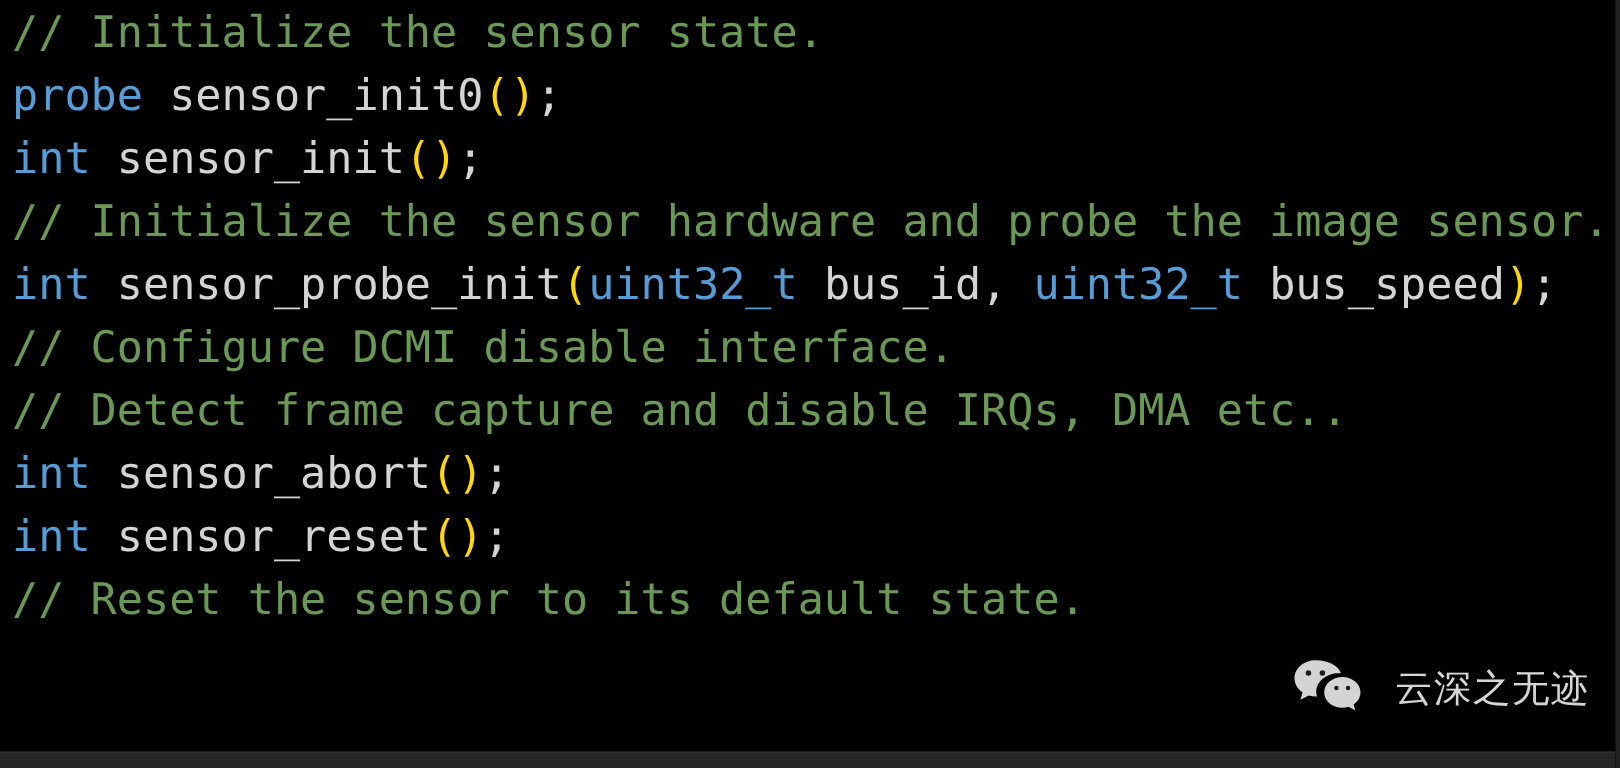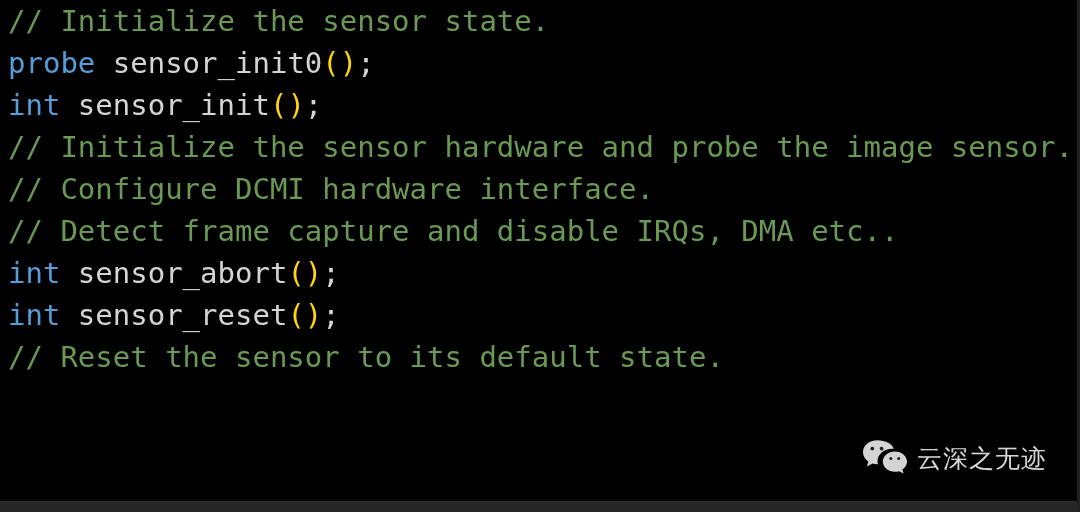--- a/index.html
+++ b/index.html
@@ -49,21 +49,21 @@
     border-top: 1px solid #2e2e2e;
   }
 
   
   #watermark {
     position: absolute;
     left: 862px;
     top: 438px;
     display: flex;
     align-items: center;
-    gap: 9px;
+    gap: 22px;
     opacity: 0.92;
   }
   #wechat-icon {
     width: 46px;
     height: 40px;
     display: block;
   }
   #watermark-text {
     color: #E8E8E8;
     font-family: "DejaVu Sans", "Liberation Sans", sans-serif;
@@ -76,21 +76,22 @@
 </head>
 <body>
 
 <div id="screenshot">
 
   <div id="code">
       <div class="line"><span class="cmt">// Initialize the sensor state.</span></div>
       <div class="line"><span class="kw">probe</span><span class="pun"> </span><span class="fn">sensor_init0</span><span class="par">(</span><span class="par">)</span><span class="pun">;</span></div>
       <div class="line"><span class="kw">int</span><span class="pun"> </span><span class="fn">sensor_init</span><span class="par">(</span><span class="par">)</span><span class="pun">;</span></div>
       <div class="line"><span class="cmt">// Initialize the sensor hardware and probe the image sensor.</span></div>
-      <div class="line"><span class="cmt">// Configure DCMI hardware interface.</span></div>
+      <div class="line"><span class="kw">int</span><span class="pun"> </span><span class="fn">sensor_probe_init</span><span class="par">(</span><span class="kw">uint32_t</span><span class="id"> bus_id</span><span class="pun">, </span><span class="kw">uint32_t</span><span class="id"> bus_speed</span><span class="par">)</span><span class="pun">;</span></div>
+      <div class="line"><span class="cmt">// Configure DCMI disable interface.</span></div>
       <div class="line"><span class="cmt">// Detect frame capture and disable IRQs, DMA etc..</span></div>
       <div class="line"><span class="kw">int</span><span class="pun"> </span><span class="fn">sensor_abort</span><span class="par">(</span><span class="par">)</span><span class="pun">;</span></div>
       <div class="line"><span class="kw">int</span><span class="pun"> </span><span class="fn">sensor_reset</span><span class="par">(</span><span class="par">)</span><span class="pun">;</span></div>
       <div class="line"><span class="cmt">// Reset the sensor to its default state.</span></div>
     </div>
 
   <div id="bottom-strip"></div>
 
   <div id="watermark">
     <span>

